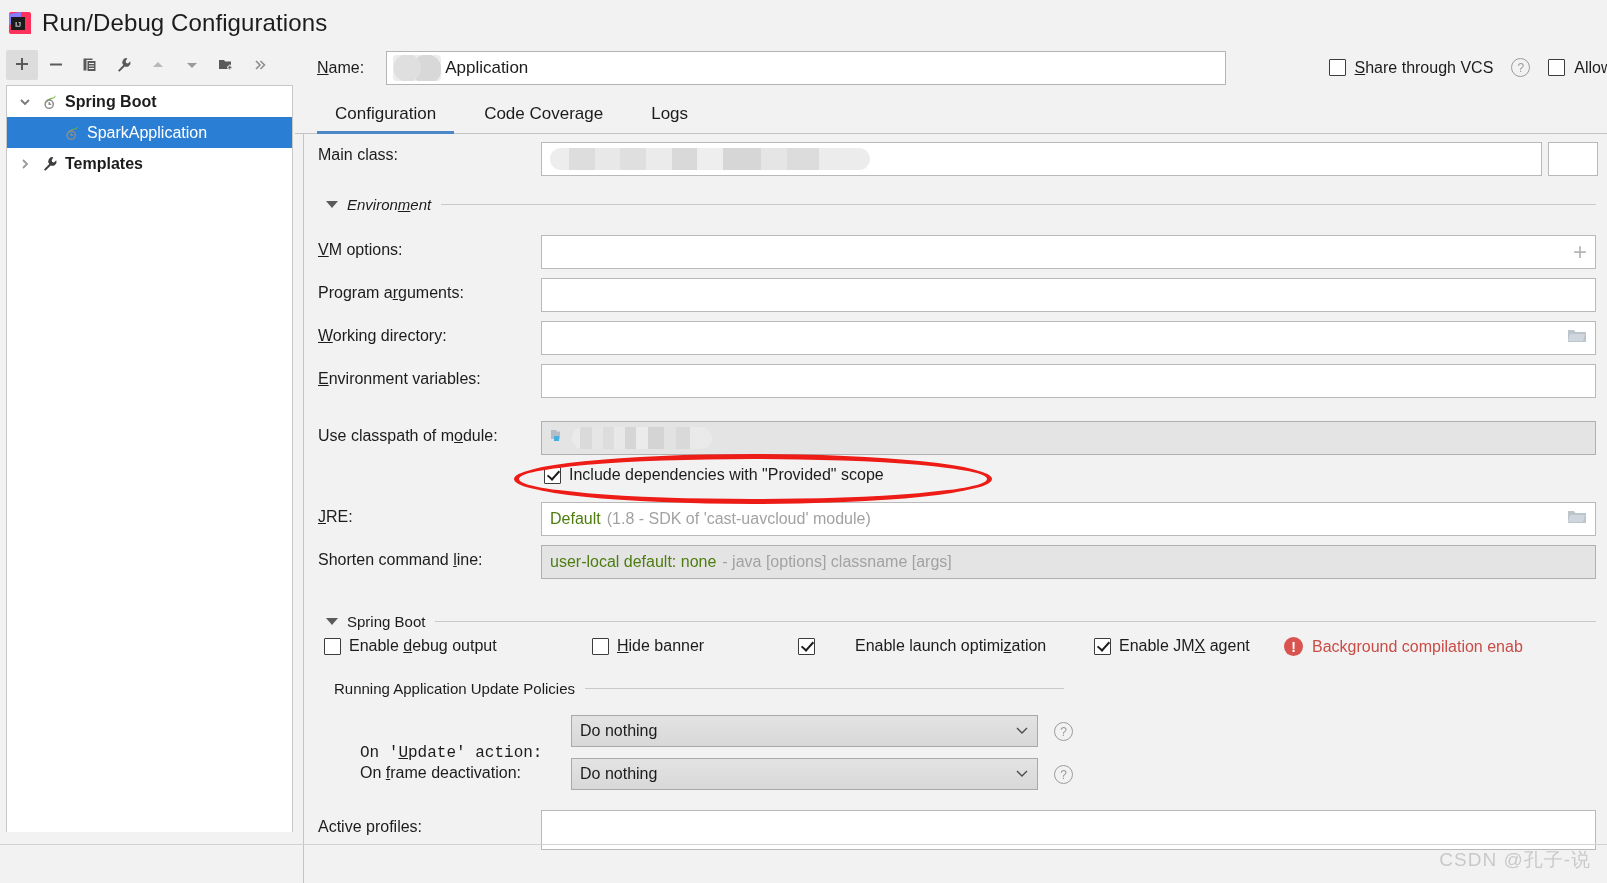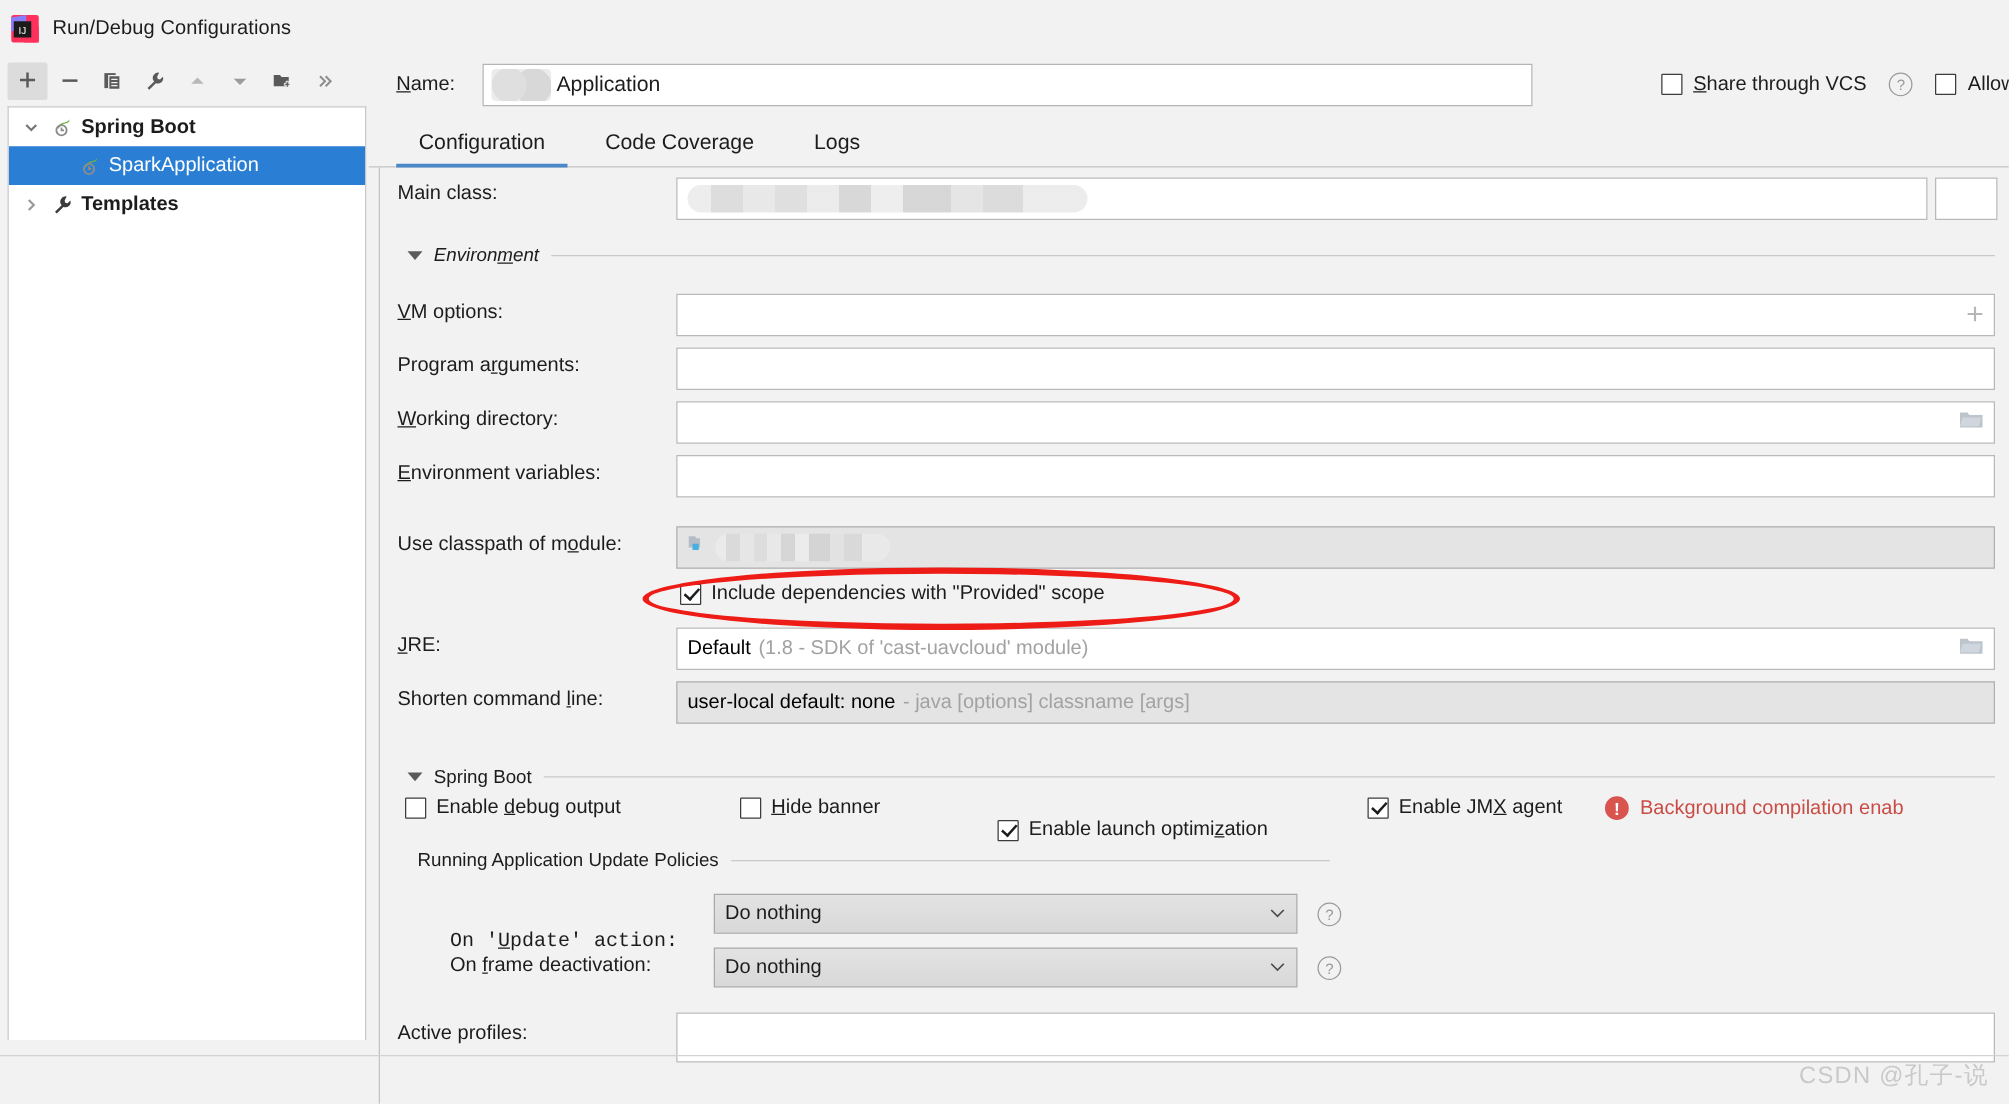--- a/index.html
+++ b/index.html
@@ -14,21 +14,21 @@
   }
 
   
   #titlebar {
     height:45px; background:#f2f2f2;
     display:flex; align-items:center;
     padding-left:8px;
     border-bottom:0;
   }
   #app-icon { width:24px; height:24px; position:relative; flex:0 0 auto; margin-right:10px; }
-  #app-title { font-size:16px; color:#1c1c1c; letter-spacing:0.1px; }
+  #app-title { font-size:24px; color:#1c1c1c; letter-spacing:0.1px; }
 
   
   #body-wrap { display:flex; height:838px; }
 
   #left-pane {
     width:295px; flex:0 0 295px;
     background:#f2f2f2;
     position:relative;
   }
 
@@ -150,21 +150,21 @@
   .row { position:absolute; display:flex; align-items:center; }
   .rlabel { font-size:16px; white-space:nowrap; }
 
   .field {
     background:#ffffff; border:1px solid #b9b9b9;
     height:34px; display:flex; align-items:center;
     padding:0 8px; font-size:16px; position:relative;
   }
   .field.readonly { background:#e4e4e4; border-color:#b0b0b0; }
   .field .muted { color:#a2a2a2; }
-  .field .strong { color:#000000; }
+  .field .strong { color:#4d7c0f; }
 
   .blurbar {
     height:22px; border-radius:11px;
     background:
       linear-gradient(90deg,#ebebeb 0 6%, #d9d9d9 6% 14%, #e6e6e6 14% 22%,
       #dcdcdc 22% 30%, #e9e9e9 30% 38%, #d4d4d4 38% 46%, #ececec 46% 54%,
       #d2d2d2 54% 66%, #e2e2e2 66% 74%, #d8d8d8 74% 84%, #eaeaea 84% 100%);
     opacity:.9;
   }
 
@@ -449,21 +449,21 @@
       </div>
 
       <div class="row" style="left:20px; top:503px;">
         <span class="box"></span>
         <span class="rlabel" style="margin-left:8px;">Enable <span class="uline">d</span>ebug output</span>
       </div>
       <div class="row" style="left:288px; top:503px;">
         <span class="box"></span>
         <span class="rlabel" style="margin-left:8px;"><span class="uline">H</span>ide banner</span>
       </div>
-      <div class="row" style="left:494px; top:521px;">
+      <div class="row" style="left:494px; top:503px;gap:32px;">
         <span class="box checked"></span>
         <span class="rlabel" style="margin-left:8px;">Enable launch optimi<span class="uline">z</span>ation</span>
       </div>
       <div class="row" style="left:790px; top:503px;">
         <span class="box checked"></span>
         <span class="rlabel" style="margin-left:8px;">Enable JM<span class="uline">X</span> agent</span>
       </div>
       <div class="row" style="left:980px; top:503px; gap:9px;">
         <span class="warn-icon">!</span>
         <span class="warn-text">Background compilation enab</span>

